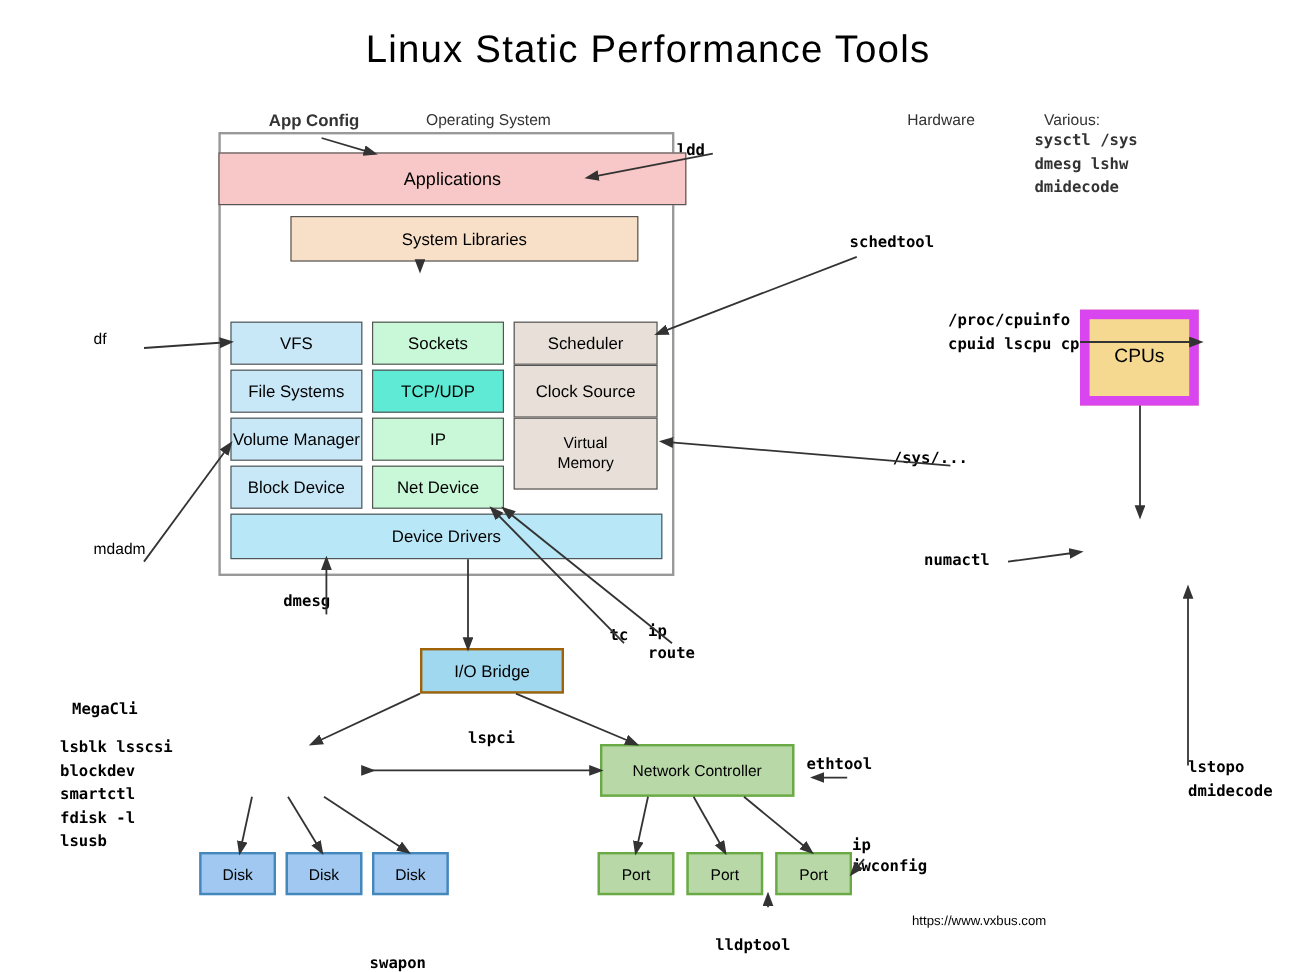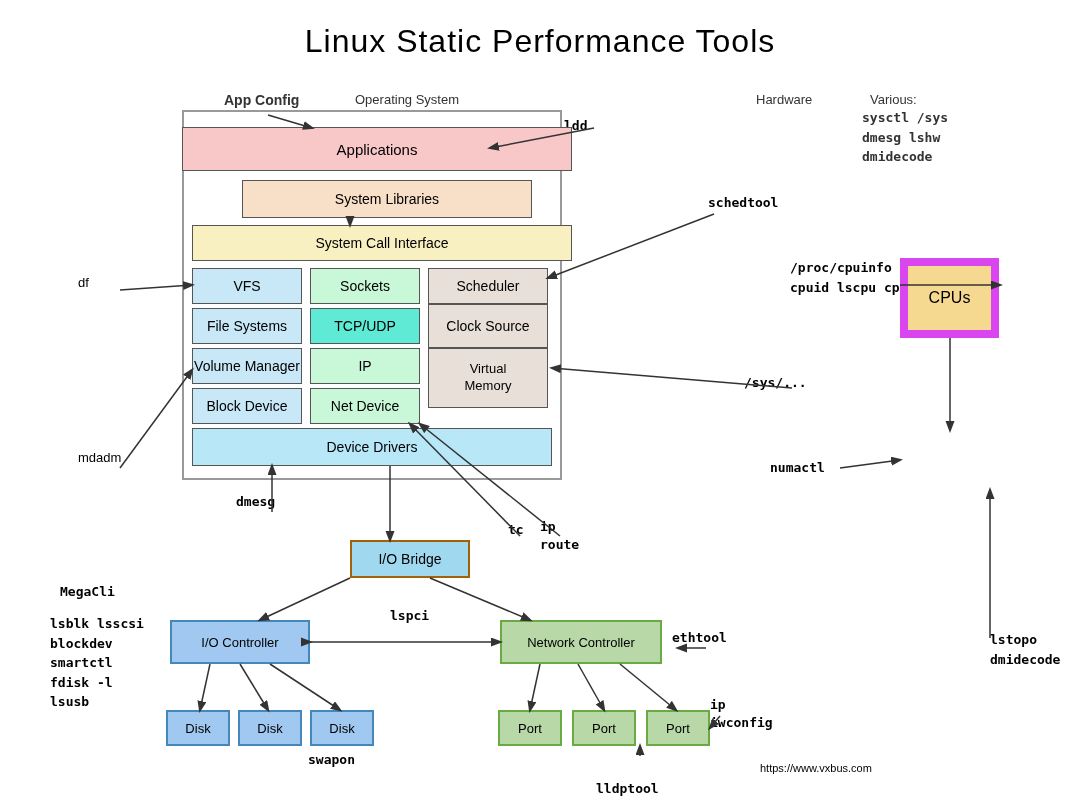--- a/index.html
+++ b/index.html
@@ -263,48 +263,46 @@
   <div class="label label-bold" style="top:584px;left:60px;">MegaCli</div>
   <div class="label label-mono" style="top:614px;left:50px;white-space:pre-line;line-height:1.5;">lsblk lsscsi
 blockdev
 smartctl
 fdisk -l
 lsusb</div>
   <div class="label label-mono" style="top:608px;left:390px;">lspci</div>
   <div class="label label-mono" style="top:630px;left:672px;">ethtool</div>
   <div class="label label-mono" style="top:630px;left:990px;white-space:pre-line;line-height:1.5;">lstopo
 dmidecode</div>
-  <div class="label label-mono" style="top:752px;left:308px;text-align:center;">swapon</div>
+  <div class="label label-mono" style="top:796px;left:308px;text-align:center;">swapon</div>
   <div class="label label-mono" style="top:696px;left:710px;white-space:pre-line;line-height:1.4;">ip
 iwconfig</div>
   <div class="label label-mono" style="top:760px;left:596px;margin-top:21px;">lldptool</div>
   <div class="label" style="top:762px;left:760px;font-size:11px;">https://www.vxbus.com</div>
 
   <div class="os-border"></div>
 
   <div class="box app-box">Applications</div>
   <div class="box syslib-box">System Libraries</div>
-  <div class="box syscall-box">System Call Interface</div>
   <div class="box vfs-box">VFS</div>
   <div class="box sockets-box">Sockets</div>
   <div class="box filesys-box">File Systems</div>
   <div class="box scheduler-box">Scheduler</div>
   <div class="box tcpudp-box">TCP/UDP</div>
   <div class="box volmgr-box">Volume Manager</div>
   <div class="box clock-box">Clock Source</div>
   <div class="box ip-box">IP</div>
   <div class="box vmem-box" style="white-space:pre-line;line-height:1.3;">Virtual
 Memory</div>
   <div class="box netdev-box">Net Device</div>
   <div class="box blkdev-box">Block Device</div>
   <div class="box devdrv-box">Device Drivers</div>
 
   <div class="box iobridge-box">I/O Bridge</div>
 
-  <div class="box iocontroller-box">I/O Controller</div>
   <div class="box netcontroller-box">Network Controller</div>
 
   <div class="box disk-box disk1">Disk</div>
   <div class="box disk-box disk2">Disk</div>
   <div class="box disk-box disk3">Disk</div>
 
   <div class="box port-box port1">Port</div>
   <div class="box port-box port2">Port</div>
   <div class="box port-box port3">Port</div>
 

